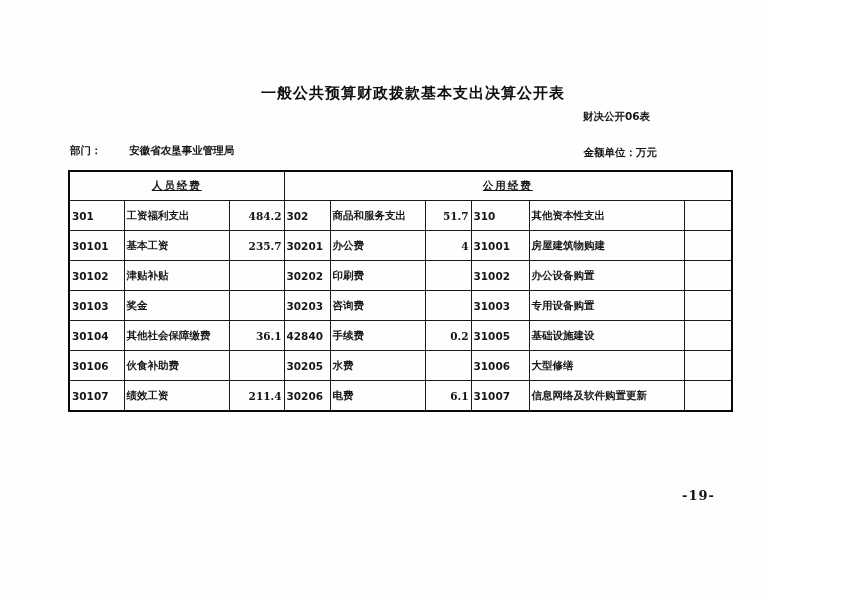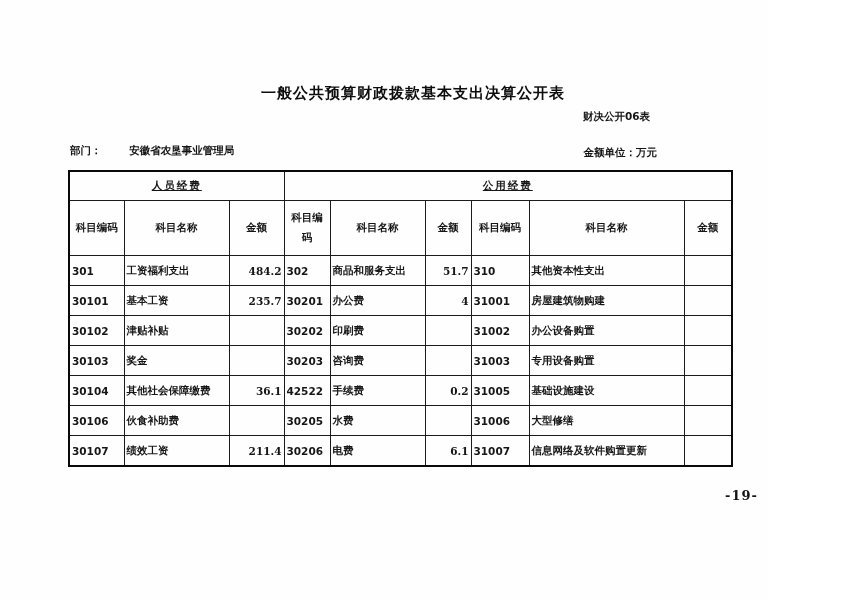--- a/index.html
+++ b/index.html
@@ -84,21 +84,20 @@
   td.name { text-align: left; }
   td.amt  { text-align: right; padding-right: 5px; font-family: "DejaVu Serif", "Liberation Serif", serif; }
   .page-number {
     position: absolute;
     top: 488px;
     left: 682px;
     font-size: 13px;
     font-weight: bold;
     font-family: "DejaVu Serif", "Liberation Serif", serif;
     letter-spacing: 1px;
-    margin-left: 43px;
   }
   .speck {
     position: absolute;
     color: #8a8a8a;
     font-size: 8px;
     pointer-events: none;
   }
 </style>
 </head>
 <body>
@@ -126,31 +125,20 @@
         <col style="width:46px">
       <col style="width:58px">
         <col style="width:155px">
         <col style="width:48px">
     </colgroup>
     <tbody>
         <tr class="group-row">
       <th colspan="3">人员经费</th>
       <th colspan="6">公用经费</th>
     </tr>
-    <tr class="colhead-row">
-      <th>科目编码</th>
-      <th>科目名称</th>
-      <th>金额</th>
-      <th>科目编码</th>
-      <th>科目名称</th>
-      <th>金额</th>
-      <th>科目编码</th>
-      <th>科目名称</th>
-      <th>金额</th>
-    </tr>
     <tr class="data-row">
       <td class="code">301</td>
       <td class="name">工资福利支出</td>
       <td class="amt">484.2</td>
       <td class="code">302</td>
       <td class="name">商品和服务支出</td>
       <td class="amt">51.7</td>
       <td class="code">310</td>
       <td class="name">其他资本性支出</td>
       <td class="amt"></td>
@@ -185,21 +173,21 @@
       <td class="name">咨询费</td>
       <td class="amt"></td>
       <td class="code">31003</td>
       <td class="name">专用设备购置</td>
       <td class="amt"></td>
     </tr>
     <tr class="data-row">
       <td class="code">30104</td>
       <td class="name">其他社会保障缴费</td>
       <td class="amt">36.1</td>
-      <td class="code">42522</td>
+      <td class="code">42840</td>
       <td class="name">手续费</td>
       <td class="amt">0.2</td>
       <td class="code">31005</td>
       <td class="name">基础设施建设</td>
       <td class="amt"></td>
     </tr>
     <tr class="data-row">
       <td class="code">30106</td>
       <td class="name">伙食补助费</td>
       <td class="amt"></td>

